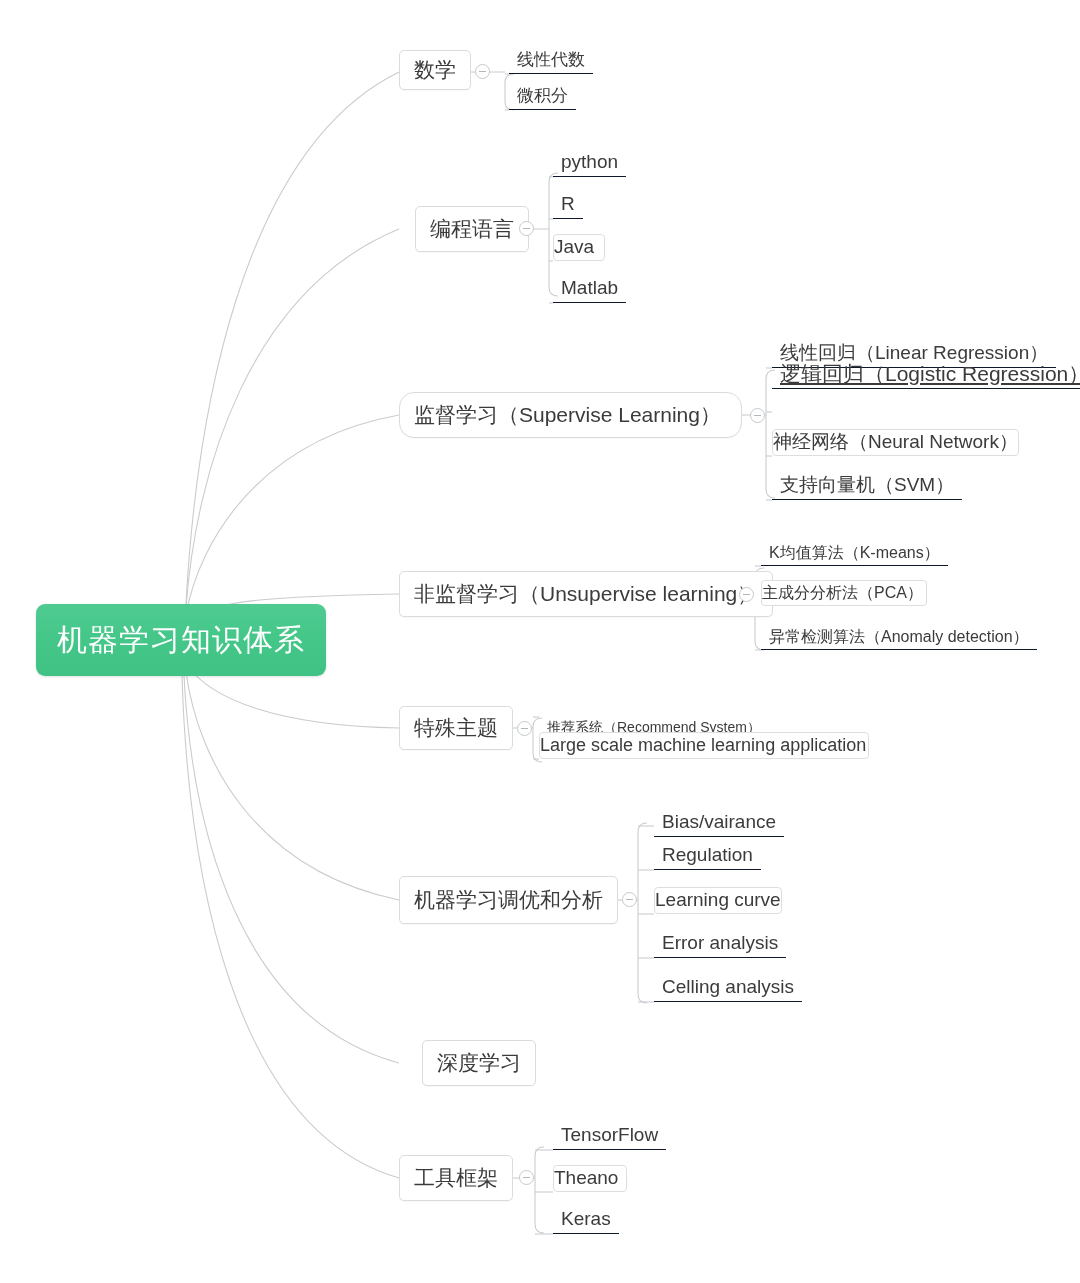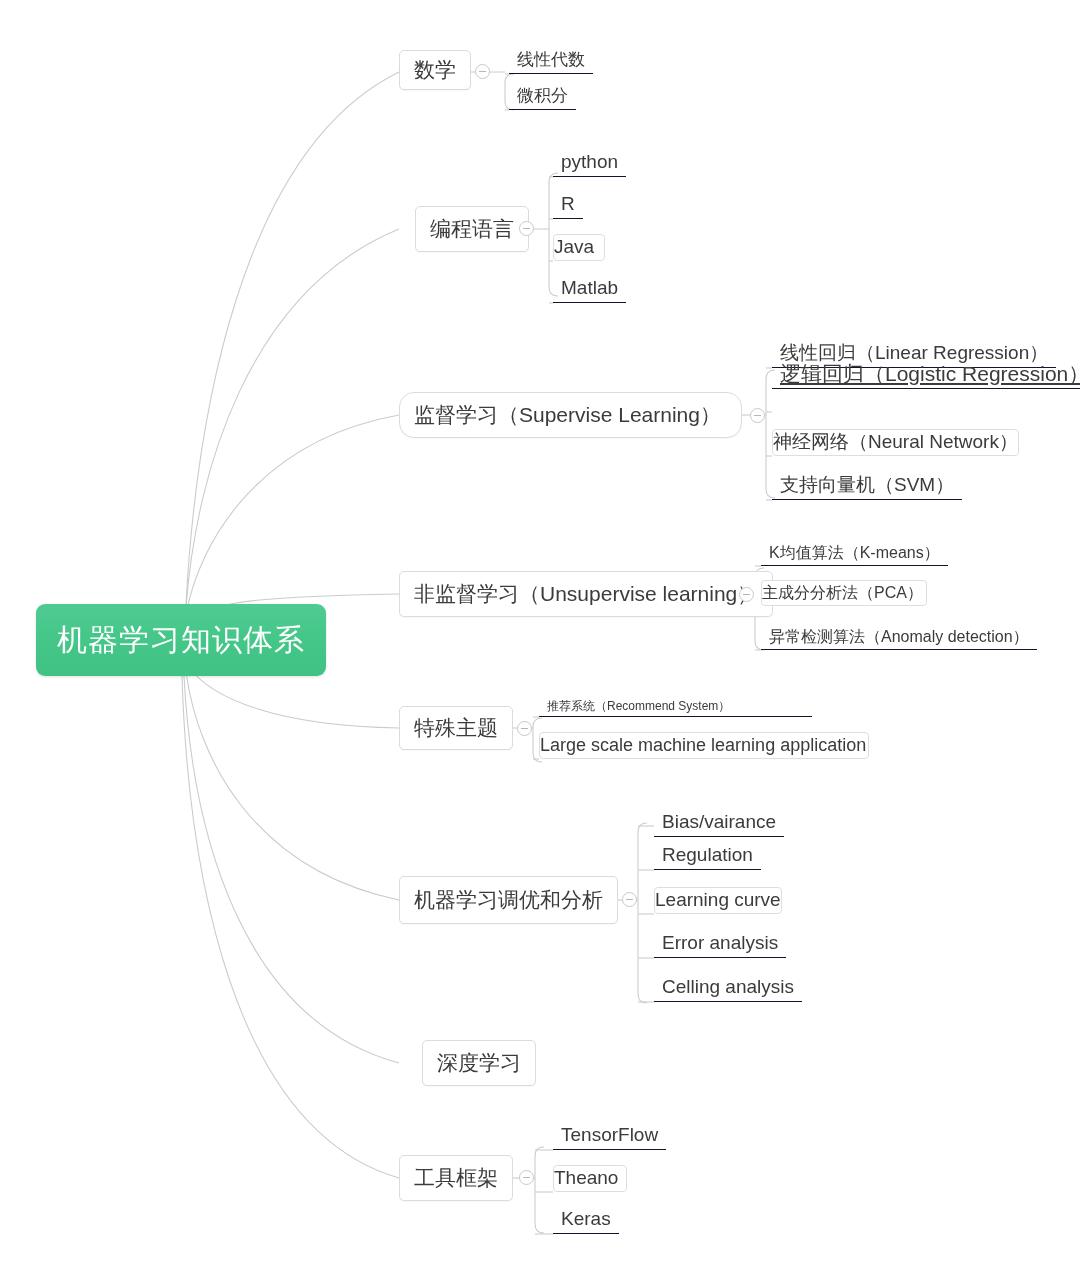--- a/index.html
+++ b/index.html
@@ -211,21 +211,21 @@
       <div class="leaf-node boxed" style="left: 761px; top: 580px; min-width: 166px; height: 26px; font-size: 16px;">
         <span>主成分分析法（PCA）</span>
       </div>
       <div class="leaf-node" style="left: 761px; top: 624px; min-width: 275px; height: 26px; font-size: 16px;">
         <span>异常检测算法（Anomaly detection）</span>
       </div>
       <div class="branch-node" style="left: 399px; top: 706px; min-width: 110px; height: 44px;">
         <span>特殊主题</span>
       </div>
       <div class="toggle" style="left: 517px; top: 721px;"></div>
-      <div class="leaf-node" style="left: 539px; top: 690px; min-width: 273px; height: 27px; font-size: 12px;">
+      <div class="leaf-node" style="left: 539px; top: 712px; min-width: 273px; height: 27px; font-size: 14px;">
         <span>推荐系统（Recommend System）</span>
       </div>
       <div class="leaf-node boxed" style="left: 539px; top: 732px; min-width: 330px; height: 27px; font-size: 18px;">
         <span>Large scale machine learning application</span>
       </div>
       <div class="branch-node" style="left: 399px; top: 876px; min-width: 215px; height: 48px;">
         <span>机器学习调优和分析</span>
       </div>
       <div class="toggle" style="left: 622px; top: 892px;"></div>
       <div class="leaf-node" style="left: 654px; top: 799px; min-width: 112px; height: 27px; font-size: 19px; margin-top: 11px;">

